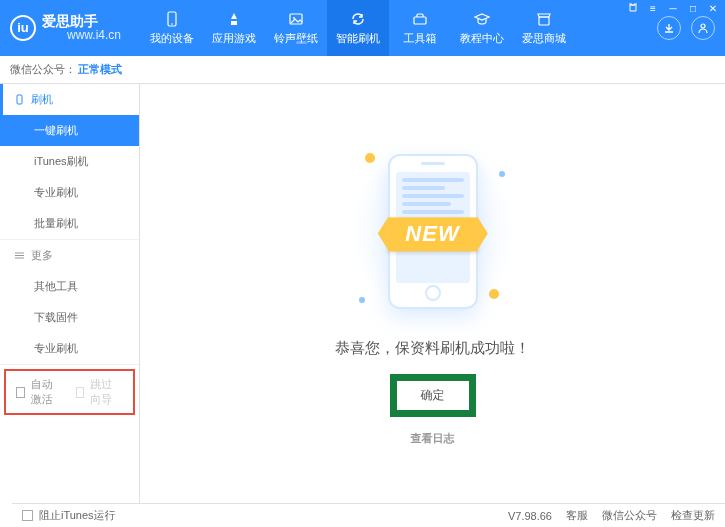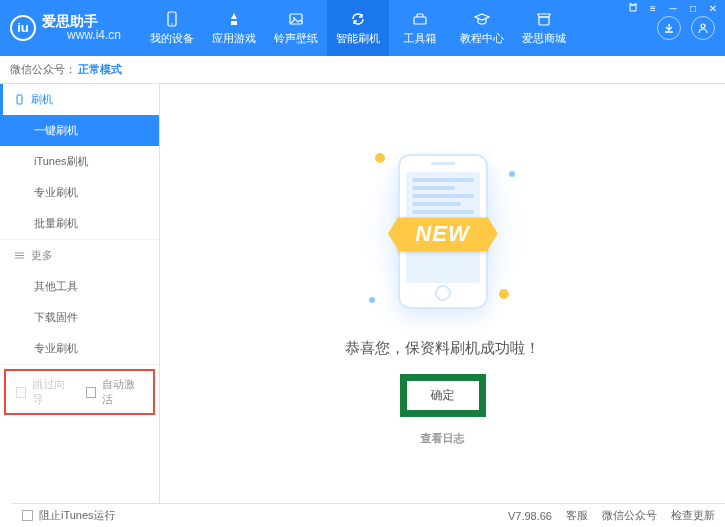--- a/index.html
+++ b/index.html
@@ -21,21 +21,21 @@
 .win-ctrl { width: 12px; height: 12px; cursor: pointer; display: flex; align-items: center; justify-content: center; color: #fff; font-size: 10px; }
 
 .header-right { display: flex; gap: 10px; align-items: center; }
 .circle-btn { width: 24px; height: 24px; border: 1.5px solid rgba(255,255,255,0.6); border-radius: 50%; display: flex; align-items: center; justify-content: center; cursor: pointer; }
 
 .status-bar { height: 28px; border-bottom: 1px solid #e0e0e0; display: flex; align-items: center; padding: 0 10px; font-size: 11px; color: #666; }
 .status-value { color: #2b8bff; font-weight: bold; margin-left: 2px; }
 
 .body-area { display: flex; height: calc(100% - 56px - 28px - 24px); }
 
-.sidebar { width: 160px; border-right: 1px solid #e0e0e0; overflow-y: auto; font-size: 11px; position: relative; }
+.sidebar { width: 140px; border-right: 1px solid #e0e0e0; overflow-y: auto; font-size: 11px; position: relative; }
 .side-group { border-bottom: 1px solid #f0f0f0; }
 .side-header { display: flex; align-items: center; padding: 8px 14px; color: #888; gap: 6px; }
 .side-header.primary { color: #2b8bff; border-left: 3px solid #2b8bff; padding-left: 11px; }
 .side-item { padding: 8px 14px 8px 34px; color: #666; cursor: pointer; }
 .side-item.active { background: #2b8bff; color: #fff; }
 .side-item.boxed { background: #f5f5f5; color: #888; padding: 8px 14px 8px 34px; line-height: 1.4; }
 .options-box { border: 2px solid #e74c3c; padding: 6px 10px; margin: 4px; display: flex; gap: 12px; align-items: center; }
 .checkbox-wrap { display: flex; align-items: center; gap: 3px; color: #999; font-size: 11px; }
 .checkbox-wrap.disabled { color: #ccc; }
 .device-info { padding: 6px 10px; font-size: 11px; }
@@ -197,27 +197,27 @@
             </svg>
           </span>
         <span>更多</span>
       </div>
       <div class="side-item">其他工具</div>
       <div class="side-item">下载固件</div>
       <div class="side-item">专业刷机</div>
     </div>
 
     <div class="options-box">
+      <label class="checkbox-wrap">
+        <span class="cb"></span>
+        <span>自动激活</span>
+      </label>
       <label class="checkbox-wrap disabled">
         <span class="cb" style="border-color:#ddd"></span>
         <span>跳过向导</span>
-      </label>
-      <label class="checkbox-wrap">
-        <span class="cb"></span>
-        <span>自动激活</span>
       </label>
     </div>
 
     <div class="device-info">
       
       
       
     </div>
   </div>
 

